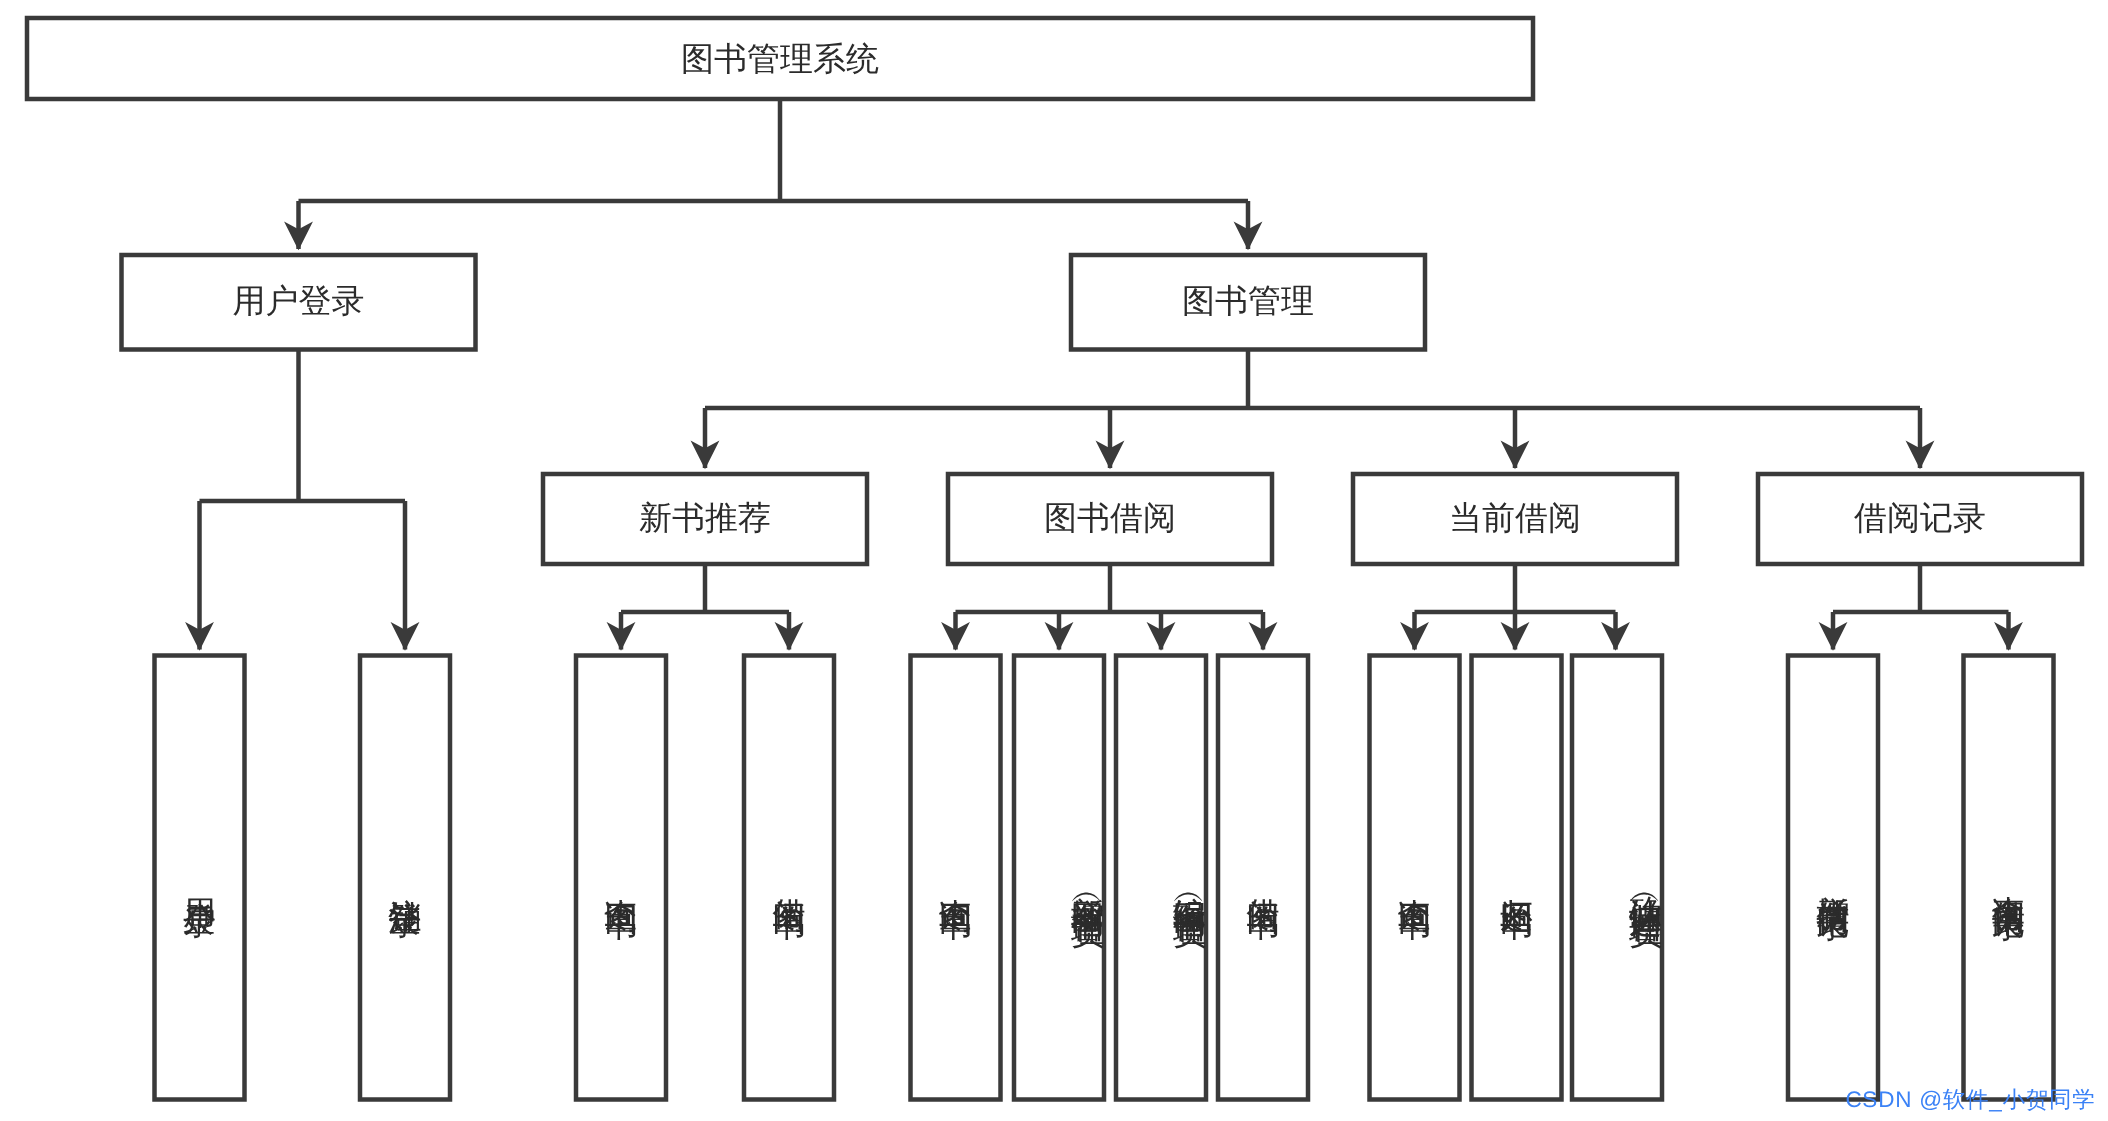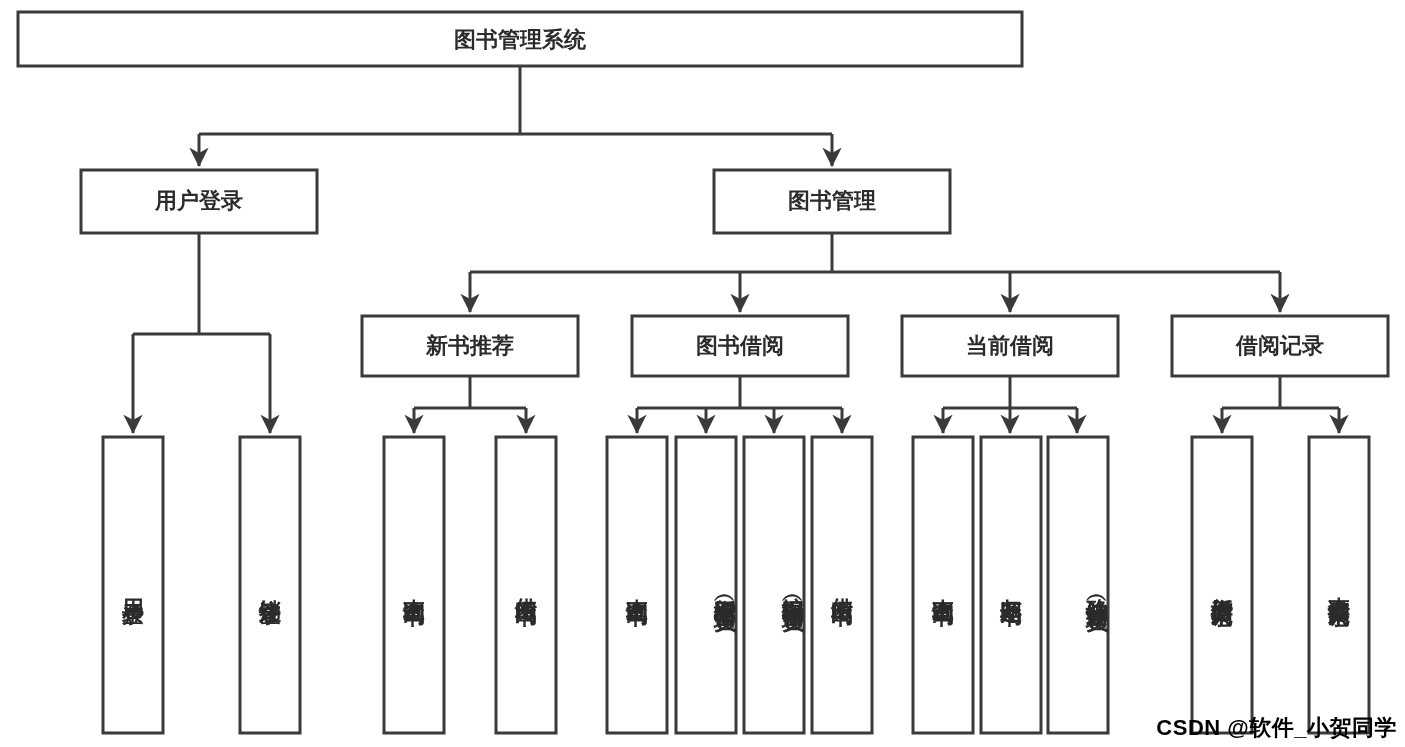--- a/index.html
+++ b/index.html
@@ -11,21 +11,20 @@
     width: 1405px;
     height: 747px;
     font-family: "Liberation Sans", "DejaVu Sans", sans-serif;
     overflow: hidden;
     position: relative;
   }
   #diagram-root {
     position: relative;
     width: 1405px;
     height: 747px;
-    font-weight: bold;
   }
   svg#tree-svg {
     position: absolute;
     top: 0;
     left: 0;
     width: 1405px;
     height: 747px;
     display: block;
   }
   .node-rect {
@@ -66,22 +65,22 @@
     pointer-events: none;
   }
   .leaf-label.centered {
     align-items: center;
   }
   .watermark {
     position: absolute;
     right: 8px;
     bottom: 4px;
     font-family: "Liberation Sans", "DejaVu Sans", sans-serif;
-    font-size: 22px;
-    color: #000000;
+    font-size: 15px;
+    color: #3b82f6;
     letter-spacing: 0.5px;
     white-space: nowrap;
     user-select: none;
   }
 </style>
 </head>
 <body>
 
 <div id="diagram-root">
 

